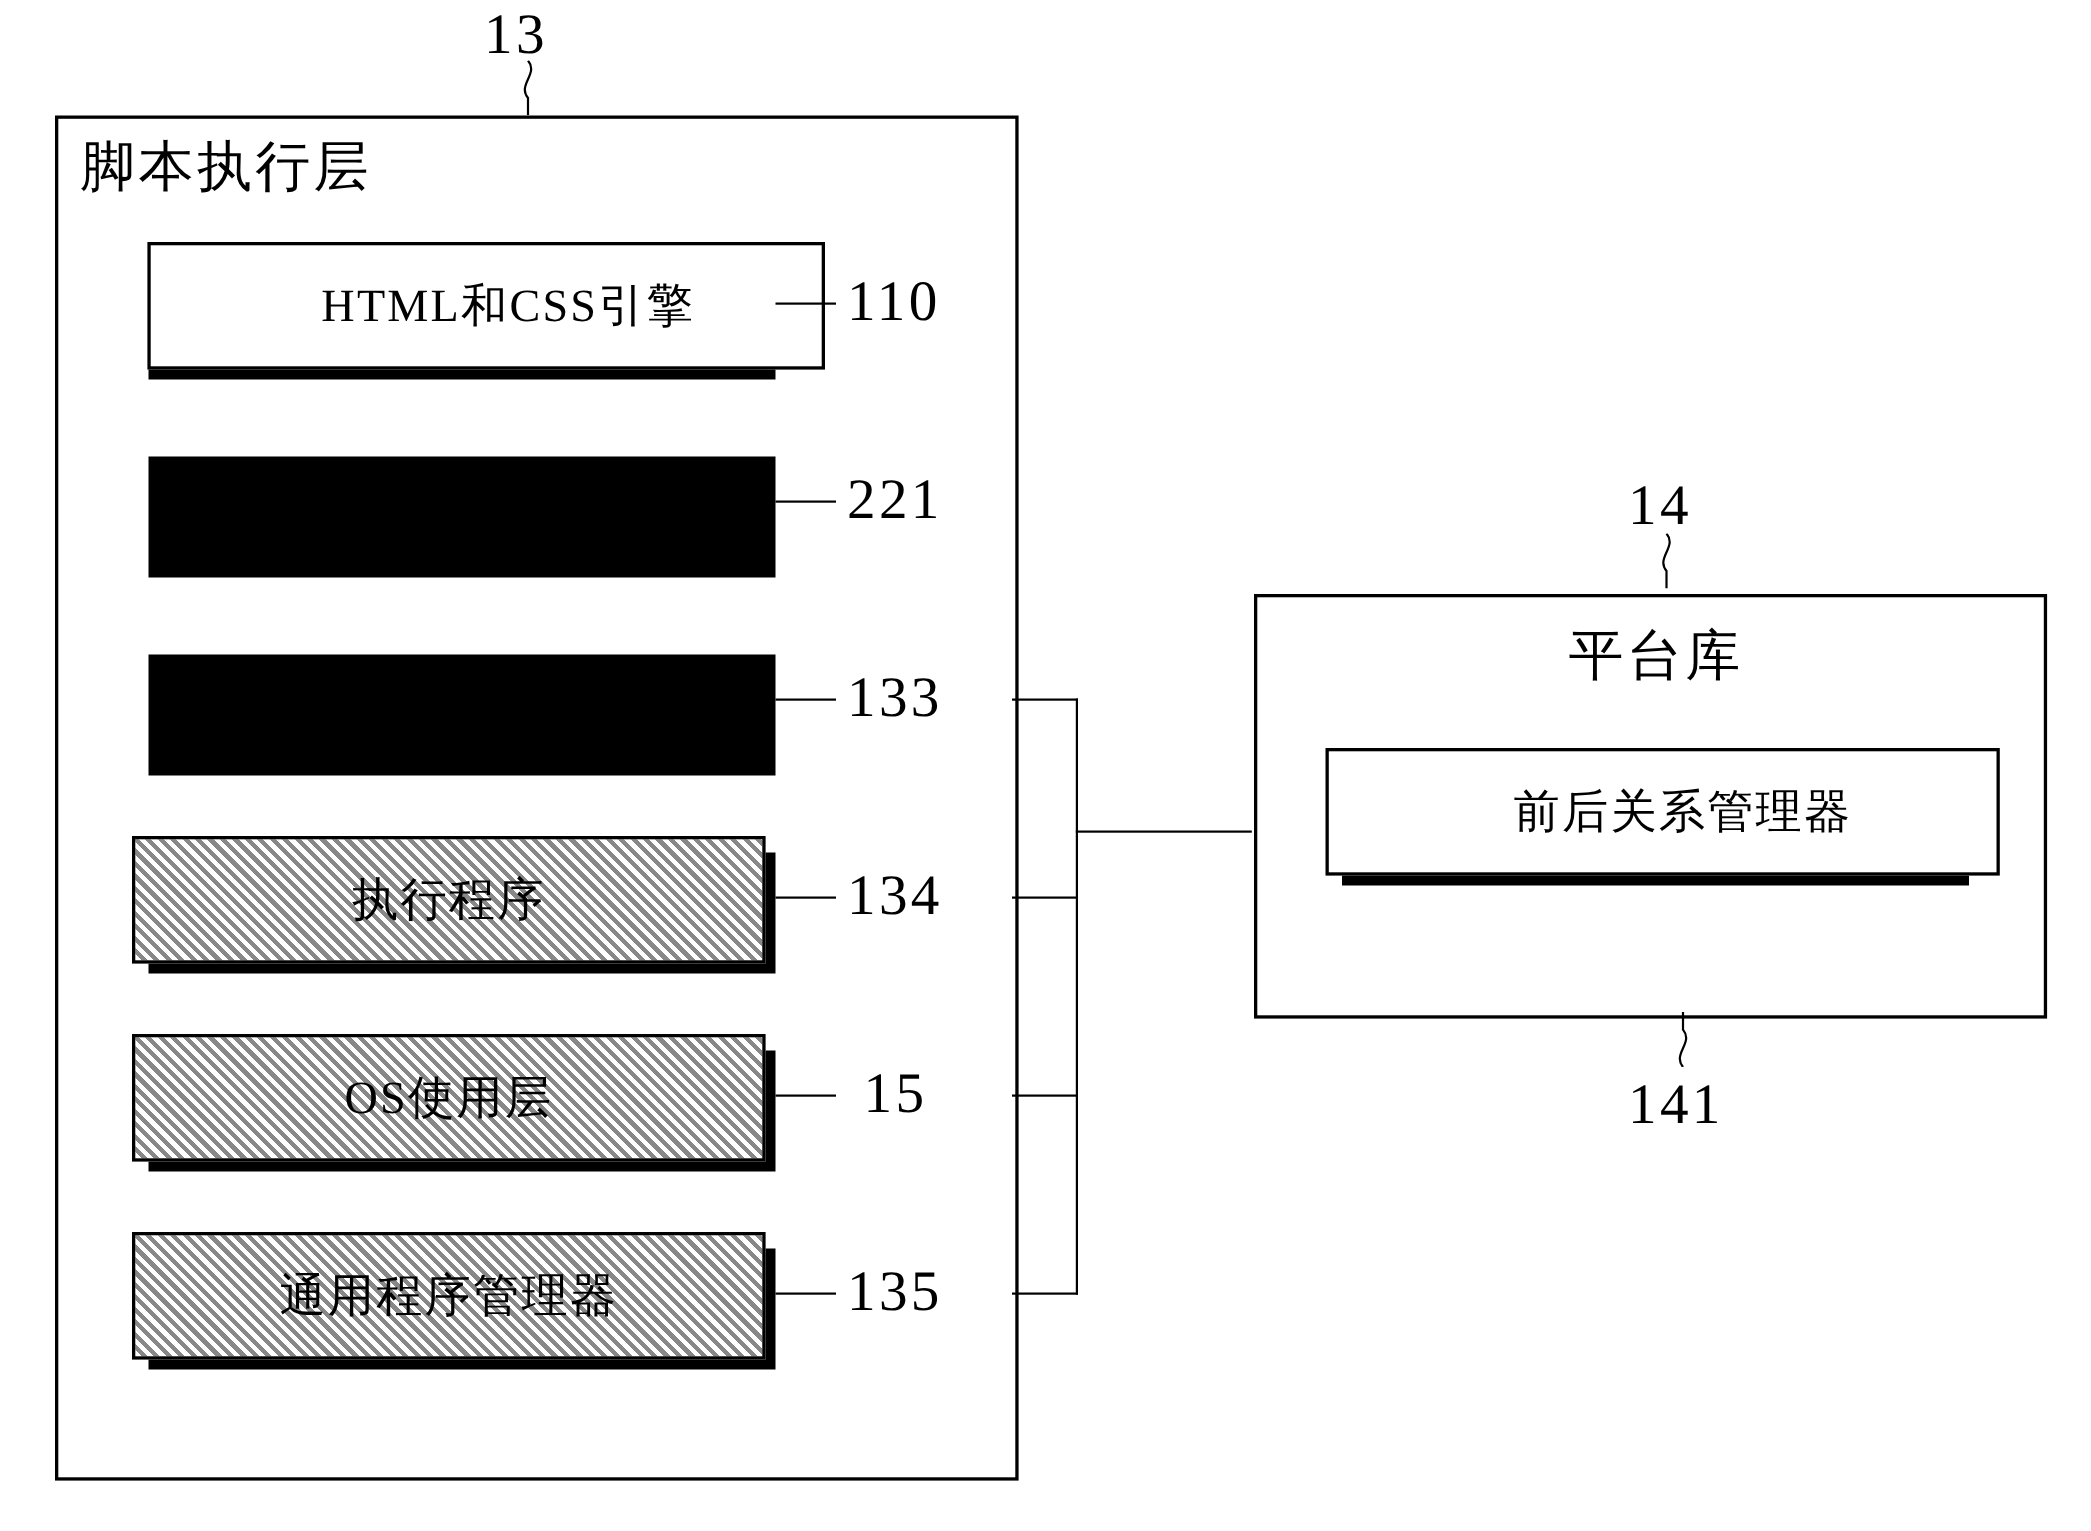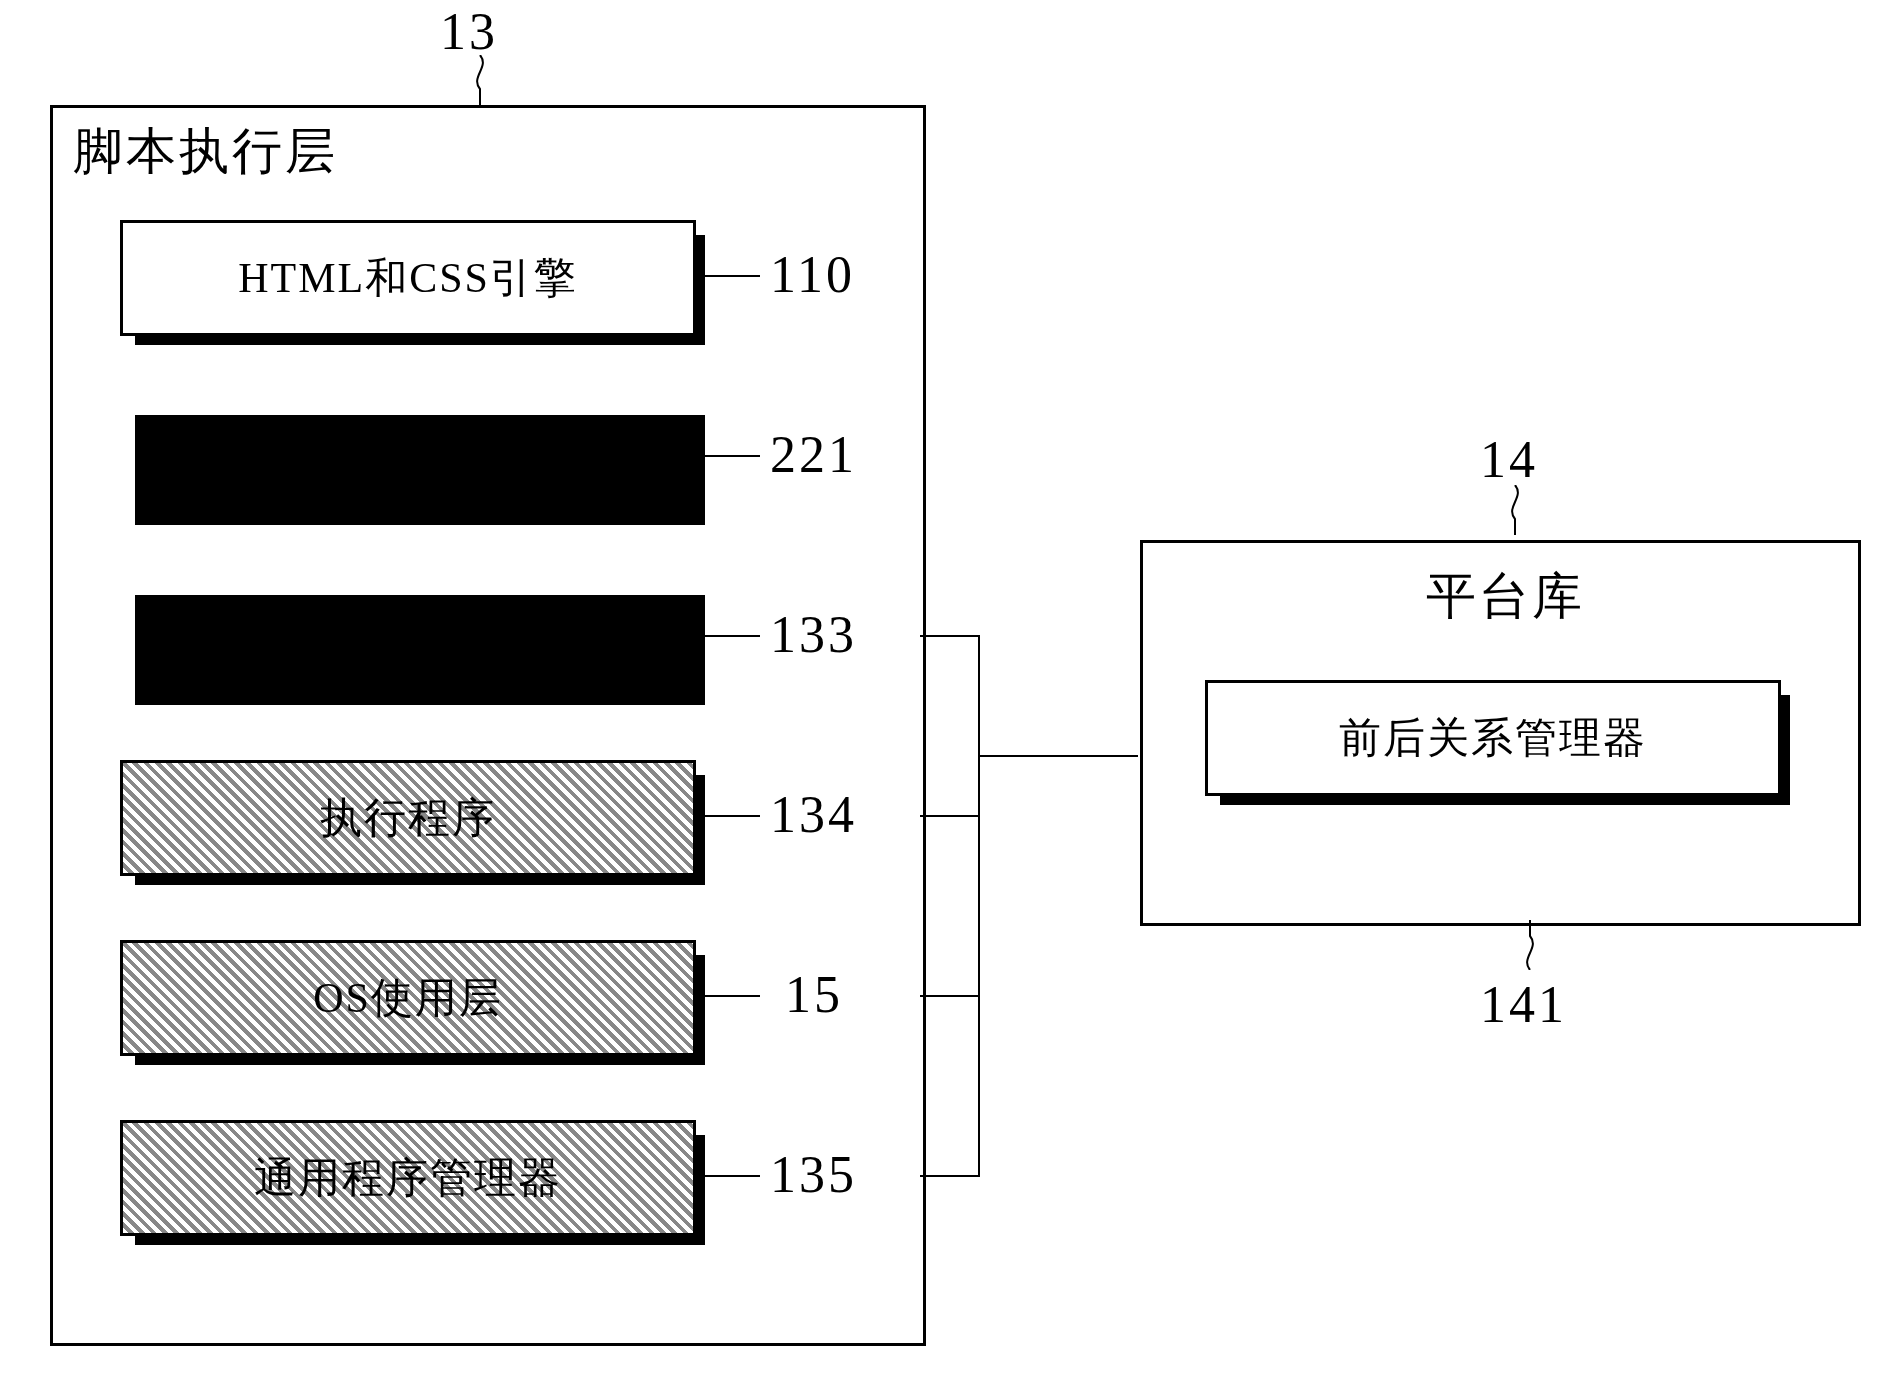--- a/index.html
+++ b/index.html
@@ -75,21 +75,21 @@
     <svg viewBox="0 0 40 50">
         <path d="M20 0 C 30 12, 10 22, 20 34 L 20 50" stroke="#000" stroke-width="2" fill="none"></path>
       </svg>
   </div>
 
   <div class="box" style="left:50px; top:105px; width:870px; height:1235px;">
     <div class="title" style="left:20px; top:10px;">脚本执行层</div>
   </div>
 
   <div class="shadow-box" style="left:135px; top:235px; width:570px; height:110px;"></div>
-  <div class="box center-text" style="left:120px; top:220px; width:570px; height:110px;">
+  <div class="box center-text" style="left:134px; top:220px; width:570px; height:110px;padding-left:40px;">
     <span>HTML和CSS引擎</span>
   </div>
   <div class="leader-h" style="left:705px; top:275px; width:55px;"></div>
   <div class="num" style="left:770px; top:245px;">110</div>
 
   <div class="shadow-box" style="left:135px; top:415px; width:570px; height:110px;"></div>
   <div class="leader-h" style="left:705px; top:455px; width:55px;"></div>
   <div class="num" style="left:770px; top:425px;">221</div>
 
   <div class="shadow-box" style="left:135px; top:595px; width:570px; height:110px;"></div>
@@ -131,21 +131,21 @@
     <svg viewBox="0 0 40 50">
         <path d="M20 0 C 30 12, 10 22, 20 34 L 20 50" stroke="#000" stroke-width="2" fill="none"></path>
       </svg>
   </div>
 
   <div class="box" style="left:1140px; top:540px; width:715px; height:380px;">
     <div class="title" style="position:absolute; left:0; right:0; top:20px; text-align:center;padding-left:10px;">平台库</div>
   </div>
 
   <div class="shadow-box" style="left:1220px; top:695px; width:570px; height:110px;"></div>
-  <div class="box center-text" style="left:1205px; top:680px; width:570px; height:110px;">
+  <div class="box center-text" style="left:1205px; top:680px; width:570px; height:110px;padding-left:37px;">
     <span>前后关系管理器</span>
   </div>
 
   <div class="squiggle" style="left:1510px; top:920px; transform:rotate(180deg);">
     <svg viewBox="0 0 40 50">
         <path d="M20 0 C 30 12, 10 22, 20 34 L 20 50" stroke="#000" stroke-width="2" fill="none"></path>
       </svg>
   </div>
   <div class="num" style="left:1480px; top:975px;">141</div>
 

